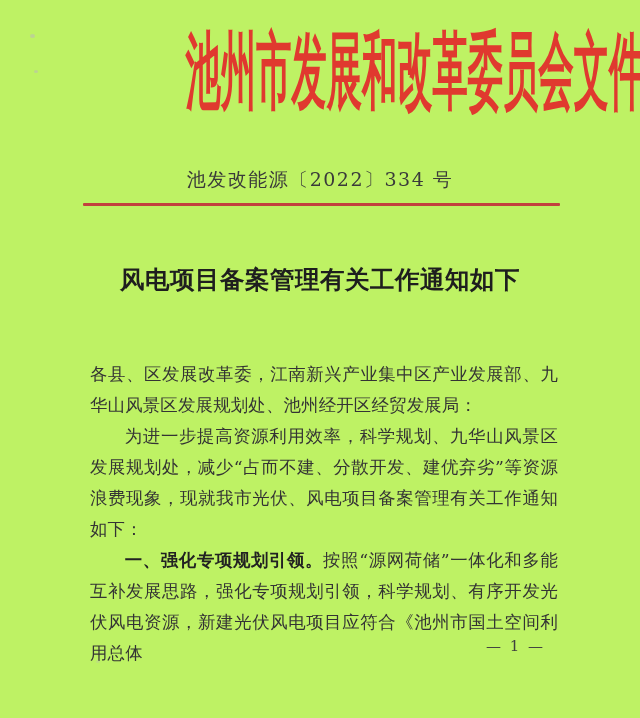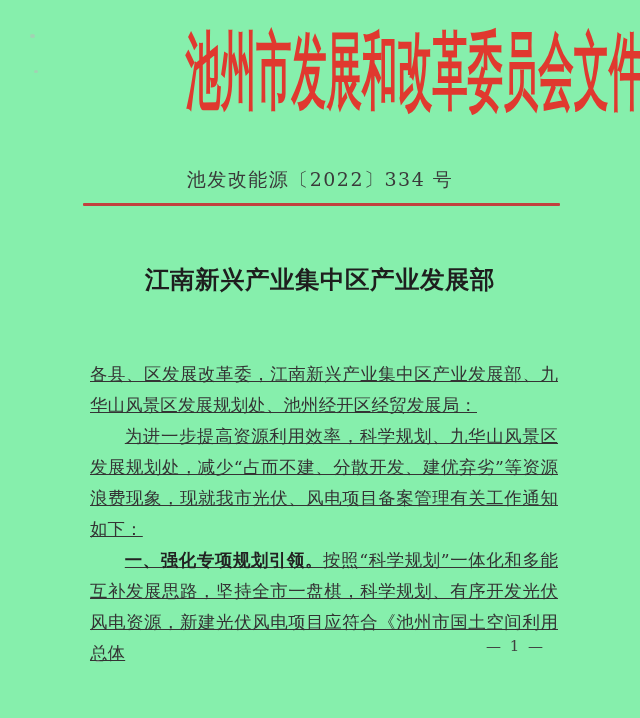--- a/index.html
+++ b/index.html
@@ -4,21 +4,21 @@
 <style>
   html, body {
     margin: 0;
     padding: 0;
     background: #ffffff;
   }
   .page {
     position: relative;
     width: 640px;
     height: 718px;
-    background: #86efac;
+    background: #bef264;
     overflow: hidden;
     font-family: "DejaVu Serif", "Liberation Serif", serif;
     color: #343434;
   }
   
   .red-header {
     position: absolute;
     top: 24px;
     left: 0;
     width: 640px;
@@ -69,21 +69,20 @@
     left: 90px;
     width: 468px;
     font-size: 17.4px;
     line-height: 31px;
     text-align: justify;
     color: #343434;
     letter-spacing: 0.2px;
   }
   .body-text p {
     margin: 0;
-    text-decoration: underline;
   }
   .body-text p.indent {
     text-indent: 2em;
   }
   .item-heading {
     font-weight: 700;
     font-family: "Liberation Sans", "DejaVu Sans", sans-serif;
     color: #222222;
     margin-top: 48px;
   }
@@ -111,27 +110,27 @@
 
 <div class="page">
 
   <div class="red-header">池州市发展和改革委员会文件</div>
 
   <div class="doc-number">池发改能源〔2022〕334 号</div>
 
   <div class="red-divider"></div>
 
   <div class="doc-title">
-    <div>江南新兴产业集中区产业发展部</div>
+    <div>风电项目备案管理有关工作通知如下</div>
   </div>
 
   <div class="body-text">
     <p>各县、区发展改革委，江南新兴产业集中区产业发展部、九华山风景区发展规划处、池州经开区经贸发展局：</p>
     <p class="indent">为进一步提高资源利用效率，科学规划、九华山风景区发展规划处，减少“占而不建、分散开发、建优弃劣”等资源浪费现象，现就我市光伏、风电项目备案管理有关工作通知如下：</p>
-    <p class="indent"><span class="item-heading">一、强化专项规划引领。</span><span>按照“科学规划”一体化和多能互补发展思路，坚持全市一盘棋，科学规划、有序开发光伏风电资源，新建光伏风电项目应符合《池州市国土空间利用总体</span></p>
+    <p class="indent"><span class="item-heading">一、强化专项规划引领。</span><span>按照“源网荷储”一体化和多能互补发展思路，强化专项规划引领，科学规划、有序开发光伏风电资源，新建光伏风电项目应符合《池州市国土空间利用总体</span></p>
   </div>
 
   <div class="page-number">— 1 —</div>
 
   <div class="speck s1"></div>
   <div class="speck s2"></div>
   <div class="speck s3"></div>
 
 </div>
 

